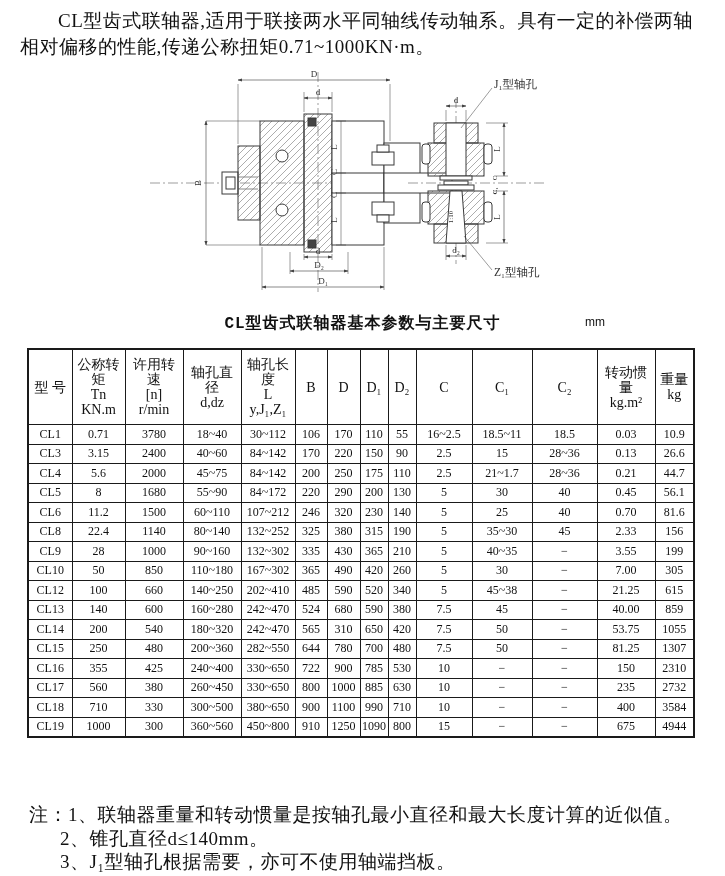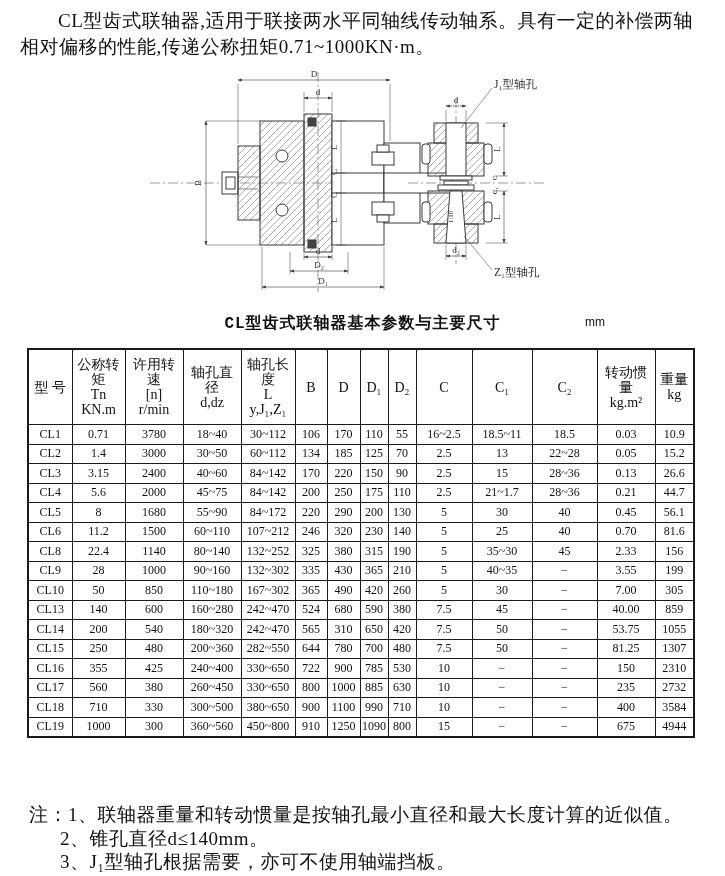--- a/index.html
+++ b/index.html
@@ -252,36 +252,20 @@
           <td>170</td>
           <td>110</td>
           <td>55</td>
           <td>16~2.5</td>
           <td>18.5~11</td>
           <td>18.5</td>
           <td>0.03</td>
           <td>10.9</td>
         </tr>
         <tr>
-          <td>CL2</td>
-          <td>1.4</td>
-          <td>3000</td>
-          <td>30~50</td>
-          <td>60~112</td>
-          <td>134</td>
-          <td>185</td>
-          <td>125</td>
-          <td>70</td>
-          <td>2.5</td>
-          <td>13</td>
-          <td>22~28</td>
-          <td>0.05</td>
-          <td>15.2</td>
-        </tr>
-        <tr>
           <td>CL3</td>
           <td>3.15</td>
           <td>2400</td>
           <td>40~60</td>
           <td>84~142</td>
           <td>170</td>
           <td>220</td>
           <td>150</td>
           <td>90</td>
           <td>2.5</td>
@@ -380,20 +364,36 @@
           <td>490</td>
           <td>420</td>
           <td>260</td>
           <td>5</td>
           <td>30</td>
           <td>−</td>
           <td>7.00</td>
           <td>305</td>
         </tr>
         <tr>
+          <td>CL12</td>
+          <td>100</td>
+          <td>660</td>
+          <td>140~250</td>
+          <td>202~410</td>
+          <td>485</td>
+          <td>590</td>
+          <td>520</td>
+          <td>340</td>
+          <td>5</td>
+          <td>45~38</td>
+          <td>−</td>
+          <td>21.25</td>
+          <td>615</td>
+        </tr>
+        <tr>
           <td>CL13</td>
           <td>140</td>
           <td>600</td>
           <td>160~280</td>
           <td>242~470</td>
           <td>524</td>
           <td>680</td>
           <td>590</td>
           <td>380</td>
           <td>7.5</td>

